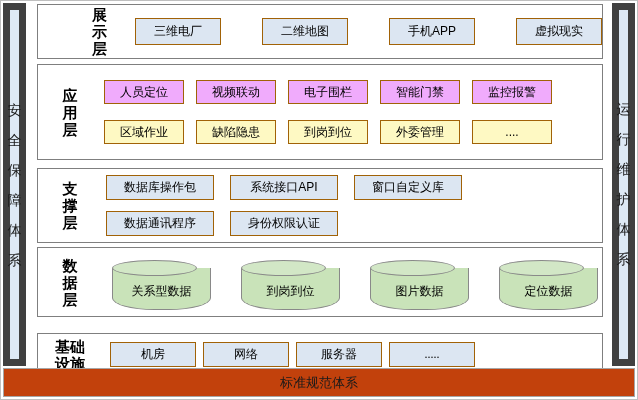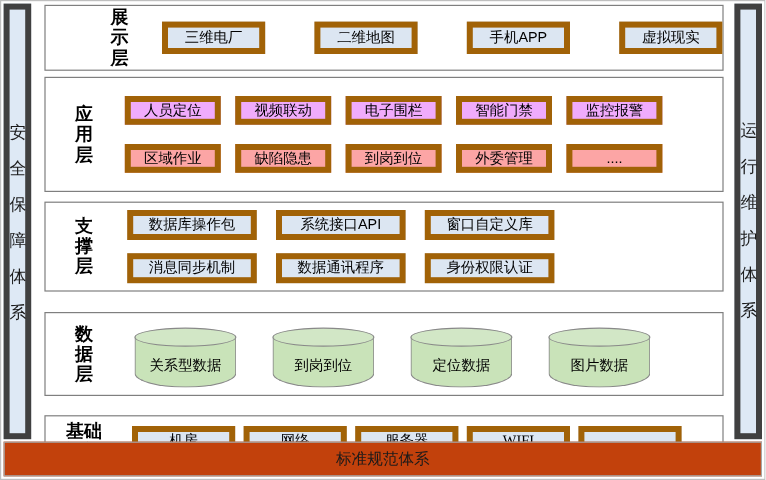--- a/index.html
+++ b/index.html
@@ -4,41 +4,41 @@
 <style>
   html,body { margin:0; padding:0; background:#fff; }
   .page {
     position:relative; width:638px; height:400px; box-sizing:border-box;
     border:1px solid #BFBFBF; background:#fff;
     font-family:"Liberation Sans", sans-serif; color:#000; overflow:hidden;
   }
   
   .pillar {
     position:absolute; top:2px; width:23px; height:363px; box-sizing:border-box;
-    background:#DEE9F5; border:5px solid #404040;
-    display:flex; align-items:center; justify-content:flex-start;
+    background:#DEE9F5; border:7px solid #404040;
+    display:flex; align-items:center; justify-content:center;
   }
   .pillar-left { left:2px; }
   .pillar-right { right:2px;font-family:Liberation Serif, serif; }
   .vtext {
     width:15px; word-break:break-all; line-height:30px; font-size:14px;
     text-align:center; color:#1a1a1a;
   }
   
   .bottom-bar {
     position:absolute; left:2px; right:2px; bottom:2px; height:29px; box-sizing:border-box;
     background:#c2410c; border:1px solid #A6A6A6;
     display:flex; align-items:center; justify-content:center; font-size:13px; color:#1a1a1a;
   }
   
   .main { position:absolute; left:36px; top:3px; width:566px; display:flex; flex-direction:column; }
   .layer { background:#fff; border:1.5px solid #7F7F7F; box-sizing:border-box; display:flex; }
   .layer-0 { height:55px; margin-bottom:5px;padding-left:40px; }
   .layer-1 { height:96px; margin-bottom:8px; }
-  .layer-2 { height:75px; margin-bottom:17px; }
+  .layer-2 { height:75px; margin-bottom:4px; }
   .layer-3 { height:70px; margin-bottom:16px; }
   .layer-4 { height:43px; }
   .layer-label { width:64px; display:flex; align-items:center; justify-content:center; }
   .stack { font-weight:bold; font-size:15px; line-height:17px; text-align:center; word-break:break-all; }
   .stack.narrow { width:17px; }
   .stack.wide { width:32px; }
   .layer-content { flex:1; display:flex; flex-direction:column; justify-content:center; }
   .row { display:flex; align-items:center; }
   .layer-0 .row { padding-left:14px; gap:41px; }
   .layer-0 .box { width:86px; height:27px; }
@@ -46,30 +46,30 @@
   .layer-1 .row { padding-left:2px; gap:12px; }
   .layer-1 .box { width:80px; height:24px; }
   .layer-2 .layer-content { gap:11px; }
   .layer-2 .row { padding-left:4px; gap:16px; }
   .layer-2 .box { width:108px; height:25px; }
   .layer-3 .row { padding-left:10px; gap:30px; }
   .layer-4 .row { padding-left:8px; gap:7px; }
   .layer-4 .box { width:86px; height:25px;font-family:Liberation Serif, serif; }
   
   .box {
-    border:5px solid #a16207; box-sizing:border-box;
+    border:1px solid #a16207; box-sizing:border-box;
     display:flex; align-items:center; justify-content:center;
     font-size:12px; color:#000; flex:none;
   }
   .box-blue   { background:#DCE6F2; }
   .box-yellow { background:#f0abfc; }
-  .box-green  { background:#fca5a5; }
+  .box-green  { background:#fef9c3; }
   
   .cyl {
-    position:relative; width:85px; height:42px; margin-top:14px; flex:none;
+    position:relative; width:99px; height:42px; margin-top:14px; flex:none;
     background:#C9E3B9; border:1px solid #898989; border-top:none;
     border-radius:0 0 42px 42px / 0 0 12px 12px; box-sizing:border-box;
     display:flex; align-items:center; justify-content:center; font-size:12px;
   }
   .cyl::before {
     content:""; position:absolute; top:-8px; left:-1px; width:85px; height:16px;
     background:#D2E7C6; border:1px solid #898989; border-radius:50%; box-sizing:border-box;
   }
   .cyl span { position:relative; z-index:1; padding-top:5px; }
 </style>
@@ -157,23 +157,20 @@
             </div>
             <div class="box box-blue">
               <span>系统接口API</span>
             </div>
             <div class="box box-blue">
               <span>窗口自定义库</span>
             </div>
           </div>
           <div class="row">
             <div class="box box-blue">
-              <span>消息同步机制</span>
-            </div>
-            <div class="box box-blue">
               <span>数据通讯程序</span>
             </div>
             <div class="box box-blue">
               <span>身份权限认证</span>
             </div>
           </div>
         </div>
       </section>
       <section class="layer layer-3">
         <div class="layer-label">
@@ -181,45 +178,42 @@
         </div>
         <div class="layer-content">
           <div class="row">
             <div class="cyl">
               <span>关系型数据</span>
             </div>
             <div class="cyl">
               <span>到岗到位</span>
             </div>
             <div class="cyl">
+              <span>图片数据</span>
+            </div>
+            <div class="cyl">
               <span>定位数据</span>
             </div>
-            <div class="cyl">
-              <span>图片数据</span>
-            </div>
           </div>
         </div>
       </section>
       <section class="layer layer-4">
         <div class="layer-label">
           <div class="stack wide">基础设施</div>
         </div>
         <div class="layer-content">
           <div class="row">
             <div class="box box-blue">
               <span>机房</span>
             </div>
             <div class="box box-blue">
               <span>网络</span>
             </div>
             <div class="box box-blue">
               <span>服务器</span>
-            </div>
-            <div class="box box-blue">
-              <span>WIFI</span>
             </div>
             <div class="box box-blue">
               <span>.....</span>
             </div>
           </div>
         </div>
       </section>
     </div>
   <div class="bottom-bar">
     <span>标准规范体系</span>

